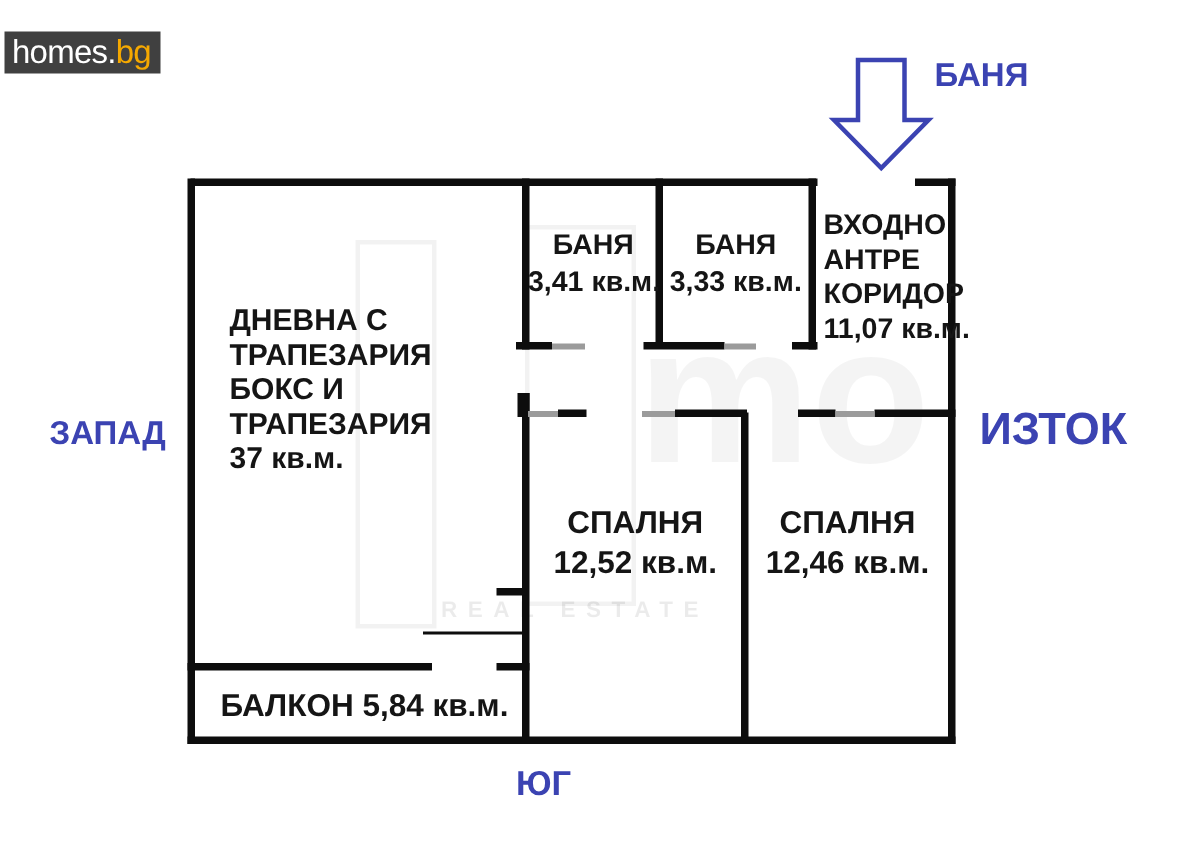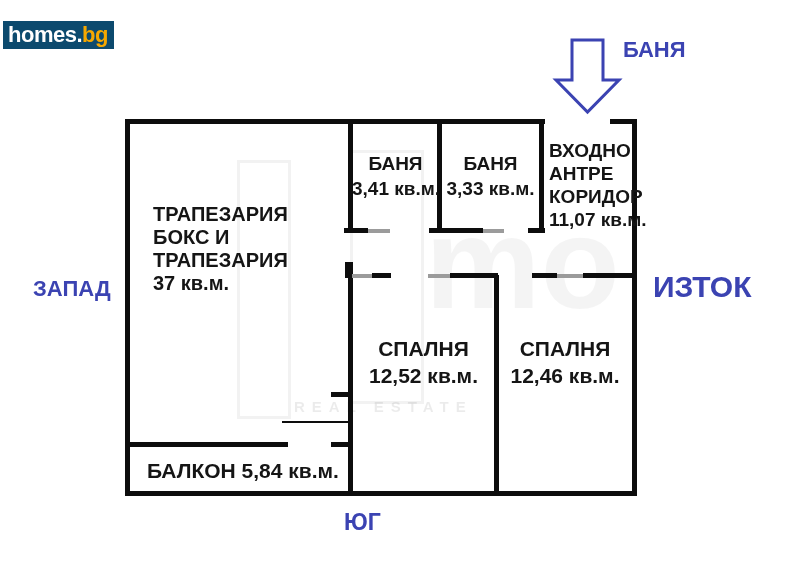--- a/index.html
+++ b/index.html
@@ -15,23 +15,23 @@
     width: 800px;
     height: 578px;
     background: #ffffff;
     overflow: hidden;
   }
   
   .logo {
     position: absolute;
     left: 3px;
     top: 21px;
-    background: #0c4a6e;
+    background: #404040;
     color: #ffffff;
-    font-weight: bold;
+    font-weight: normal;
     font-size: 22px;
     line-height: 27px;
     padding: 0 6px 1px 5px;
     letter-spacing: -0.5px;
   }
   .logo .suffix { color: #f5a800; }
   
   .plan {
     position: absolute;
     left: 0;
@@ -136,20 +136,21 @@
       <rect x="368" y="229" width="22" height="4"></rect>
       <rect x="483" y="229" width="21" height="4"></rect>
       <rect x="352" y="274" width="20" height="4"></rect>
       <rect x="428" y="274" width="22" height="4"></rect>
       <rect x="557" y="274" width="26" height="4"></rect>
     </g>
     <polygon points="572,40 603,40 603,80 619,80 587.5,112 556,80 572,80" fill="#ffffff" stroke="#3b43b2" stroke-width="3"></polygon>
   </svg>
 
   <div class="room-label living">
+    <div>ДНЕВНА С</div>
     <div>ТРАПЕЗАРИЯ</div>
     <div>БОКС И</div>
     <div>ТРАПЕЗАРИЯ</div>
     <div>37 кв.м.</div>
   </div>
 
   <div class="room-label centered bath1">
     <div>БАНЯ</div>
     <div>3,41 кв.м.</div>
   </div>

